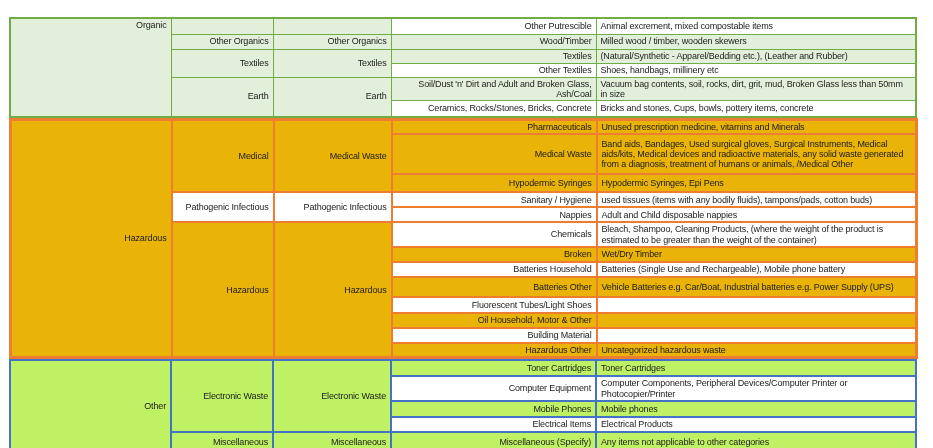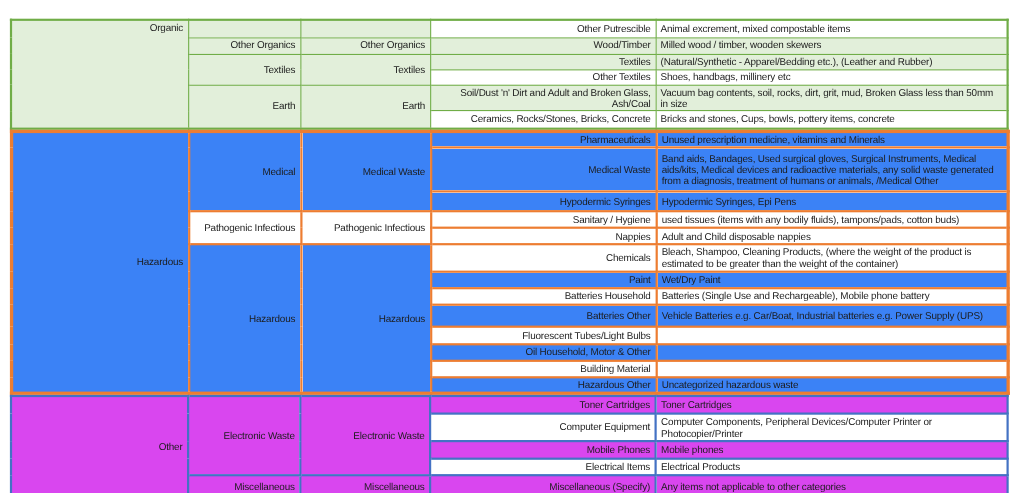--- a/index.html
+++ b/index.html
@@ -9,22 +9,22 @@
   td { padding:1px 4px; font-size:9px; line-height:1.15; color:#1c1c1c; vertical-align:middle;
        letter-spacing:-0.15px; overflow:hidden; word-wrap:break-word; }
   .bold { font-weight:normal;text-align:right; }
   
   table.g, .g td { border:1px solid #70AD47; }
   table.g { border-width:2px; }
   table.o, .o td { border:2px solid #ED7D31; }
   table.o { border-width:3px; }
   table.b, .b td { border:2px solid #4472C4; }
   .g .tint { background:#E2EFDA; }
-  .o .tint { background:#3b82f6; }
-  .b .tint { background:#d946ef; }
+  .o .tint { background:#eab308; }
+  .b .tint { background:#bef264; }
   .white   { background:#ffffff; }
   td.cat-top { vertical-align:top; }
 </style>
 </head>
 <body>
 
 <div class="sheet">
 
   <table class="g">
     <colgroup>
@@ -105,33 +105,33 @@
       <td class="white bold">Nappies</td>
       <td class="white">Adult and Child disposable nappies</td>
     </tr>
     <tr style="height:20px">
       <td class="tint bold" rowspan="8">Hazardous</td>
       <td class="tint bold" rowspan="8">Hazardous</td>
       <td class="white bold">Chemicals</td>
       <td class="white">Bleach, Shampoo, Cleaning Products, (where the weight of the product is estimated to be greater than the weight of the container)</td>
     </tr>
     <tr style="height:15px">
-      <td class="tint bold">Paint</td>
-      <td class="tint">Wet/Dry Paint</td>
+      <td class="tint bold">Broken</td>
+      <td class="tint">Wet/Dry Timber</td>
     </tr>
     <tr style="height:15px">
       <td class="white bold">Batteries Household</td>
       <td class="white">Batteries (Single Use and Rechargeable), Mobile phone battery</td>
     </tr>
     <tr style="height:20px">
       <td class="tint bold">Batteries Other</td>
       <td class="tint">Vehicle Batteries e.g. Car/Boat, Industrial batteries e.g. Power Supply (UPS)</td>
     </tr>
     <tr style="height:16px">
-      <td class="white bold">Fluorescent Tubes/Light Bulbs</td>
+      <td class="white bold">Fluorescent Tubes/Light Shoes</td>
       <td class="white"></td>
     </tr>
     <tr style="height:15px">
       <td class="tint bold">Oil Household, Motor &amp; Other</td>
       <td class="tint"></td>
     </tr>
     <tr style="height:15px">
       <td class="white bold">Building Material</td>
       <td class="white"></td>
     </tr>

